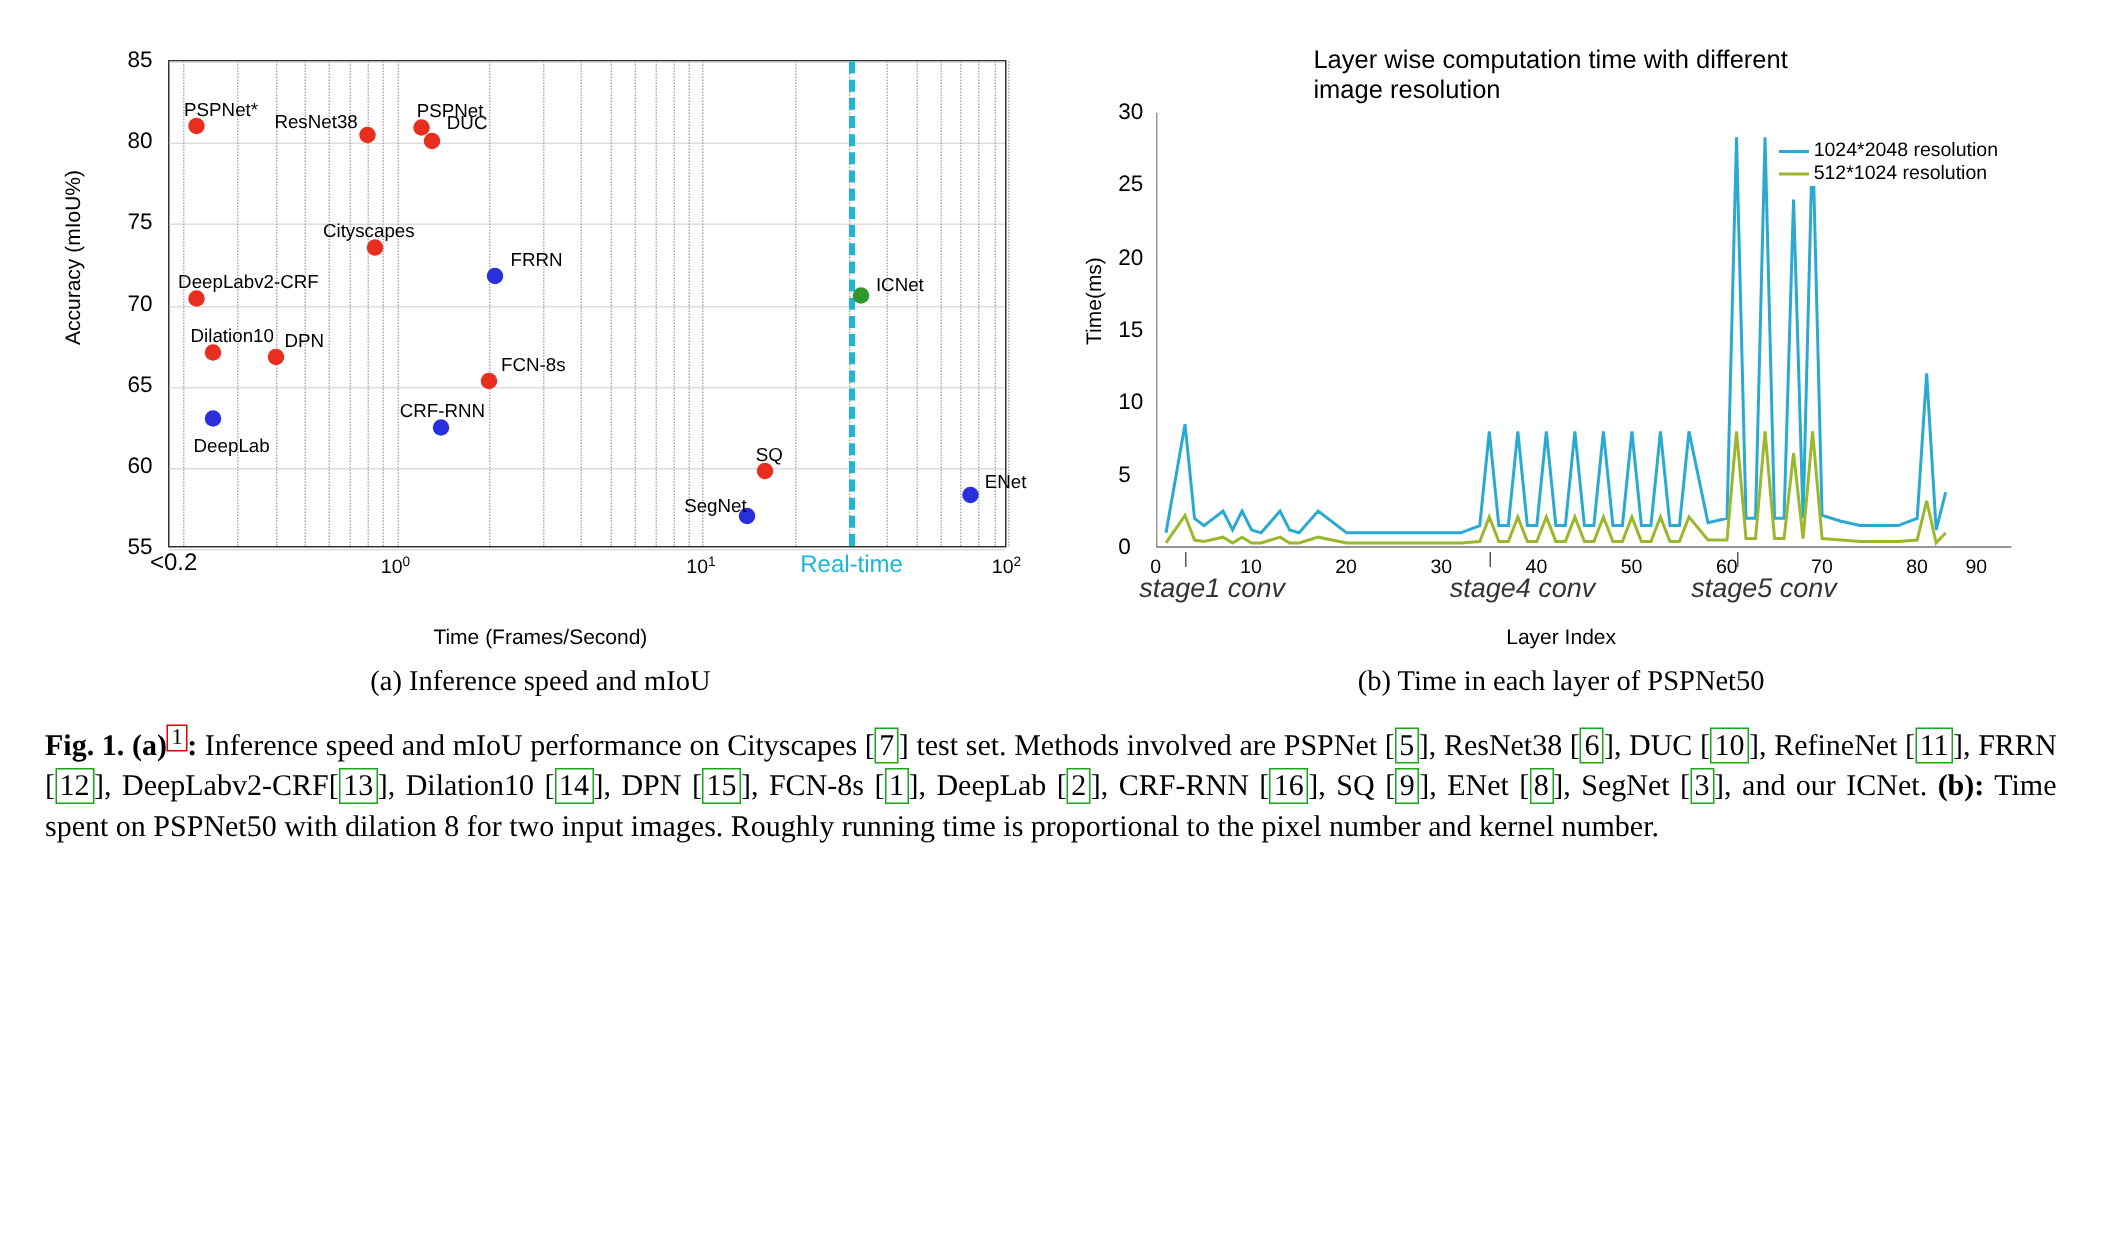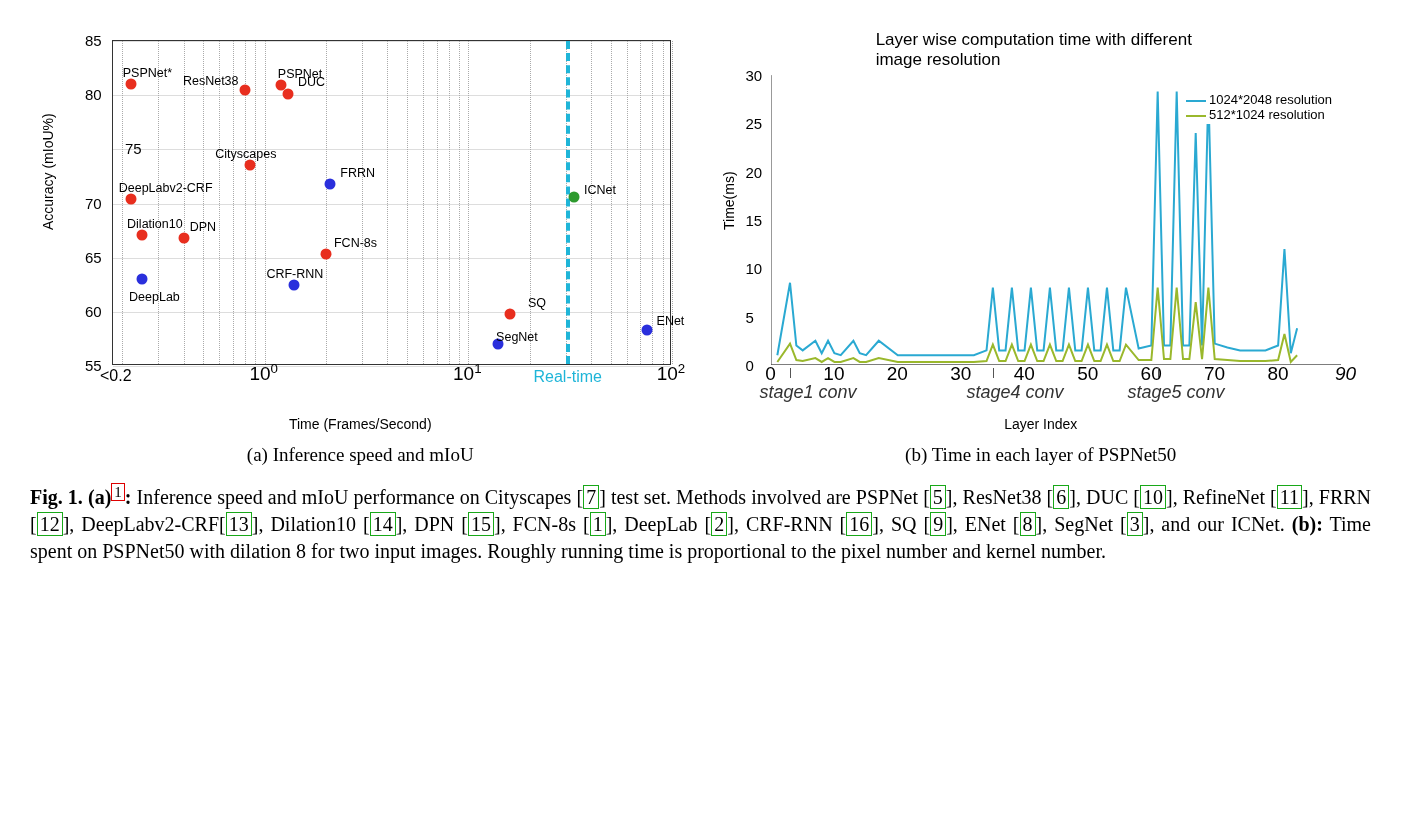--- a/index.html
+++ b/index.html
@@ -13,21 +13,21 @@
 .pt{position:absolute;width:11px;height:11px;border-radius:50%;transform:translate(-50%,-50%)}
 .red{background:#e82e1e}
 .blue{background:#2a2fdc}
 .green{background:#2e9a2e}
 .ptlabel{position:absolute;font-size:12.5px;white-space:nowrap;font-family:Arial,sans-serif}
 .realtime{position:absolute;top:0;bottom:0;border-left:4px dashed #1fb5d8}
 .rtlabel{position:absolute;color:#1fb5d8;font-size:16px;font-family:Arial,sans-serif}
 .ylabel{position:absolute;left:18px;top:50%;transform:rotate(-90deg) translate(0,-50%);transform-origin:left top;font-size:14px;font-family:Arial,sans-serif}
 .xlabel{position:absolute;bottom:8px;left:50%;transform:translateX(-50%);font-size:14px;font-family:Arial,sans-serif}
 .ytick{position:absolute;left:55px;font-size:15px;transform:translateY(-50%);font-family:Arial,sans-serif}
-.xtick{position:absolute;bottom:55px;font-size:19px;transform:translateX(-50%);font-family:Arial,sans-serif}
+.xtick{position:absolute;bottom:55px;font-size:13px;transform:translateX(-50%);font-family:Arial,sans-serif}
 .xtext{position:absolute;bottom:55px;font-size:16px;font-family:Arial,sans-serif}
 .subcap{font-size:19px;margin-top:4px}
 .chart-b .plot-area{position:absolute;left:60px;top:55px;right:30px;bottom:75px}
 .chart-b .title{position:absolute;top:10px;left:50%;transform:translateX(-50%);font-size:17px;font-family:Arial,sans-serif}
 .legend{position:absolute;right:35px;top:70px;font-size:13px;font-family:Arial,sans-serif;background:#fff;padding:2px 4px}
 .legend div{white-space:nowrap}
 .legend .sw{display:inline-block;width:20px;height:2px;vertical-align:middle;margin-right:3px}
 .sw-c{background:#2aa9d2}
 .sw-y{background:#9ab82c}
 svg .cyan{fill:none;stroke:#2aa9d2;stroke-width:2}
@@ -102,35 +102,35 @@
           <div class="ptlabel" style="left: 14.0561px; top: 175.917px;">Dilation10</div>
           <div class="pt red" style="left: 70.6279px; top: 197.167px;"></div>
           <div class="ptlabel" style="left: 76.6279px; top: 179.167px;">DPN</div>
           <div class="pt red" style="left: 212.982px; top: 213.417px;"></div>
           <div class="ptlabel" style="left: 220.982px; top: 195.417px;">FCN-8s</div>
           <div class="pt blue" style="left: 29.0561px; top: 238.333px;"></div>
           <div class="ptlabel" style="left: 16.0561px; top: 249.333px;">DeepLab</div>
           <div class="pt blue" style="left: 181.434px; top: 243.75px;"></div>
           <div class="ptlabel" style="left: 153.434px; top: 225.75px;">CRF-RNN</div>
           <div class="pt red" style="left: 396.909px; top: 273px;"></div>
-          <div class="ptlabel" style="left: 390.909px; top: 255px; margin-left: 24px;">SQ</div>
+          <div class="ptlabel" style="left: 390.909px; top: 255px;">SQ</div>
           <div class="pt blue" style="left: 385.098px; top: 303.333px;"></div>
-          <div class="ptlabel" style="left: 343.098px; top: 289.333px; margin-left: 40px;">SegNet</div>
+          <div class="ptlabel" style="left: 343.098px; top: 289.333px;">SegNet</div>
           <div class="pt blue" style="left: 533.555px; top: 289.25px;"></div>
           <div class="ptlabel" style="left: 543.555px; top: 273.25px;">ENet</div>
           <div class="pt green" style="left: 460.939px; top: 156px;"></div>
           <div class="ptlabel" style="left: 470.939px; top: 142px;">ICNet</div>
         </div>
       <div class="ylabel">Accuracy (mIoU%)</div>
       <div class="xlabel">Time (Frames/Second)</div>
     <div class="ytick" style="top: 345px;">55</div>
         <div class="ytick" style="top: 290.833px;">60</div>
         <div class="ytick" style="top: 236.667px;">65</div>
         <div class="ytick" style="top: 182.5px;">70</div>
-        <div class="ytick" style="top: 128.333px; margin-left: 40px;">75</div>
+        <div class="ytick" style="top: 128.333px;">75</div>
         <div class="ytick" style="top: 74.1667px;">80</div>
         <div class="ytick" style="top: 20px;">85</div>
         <div class="xtick" style="left: 233.674px;">10<sup>0</sup></div>
         <div class="xtick" style="left: 437.337px;">10<sup>1</sup></div>
         <div class="xtick" style="left: 641px;">10<sup>2</sup></div>
         <div class="xtext" style="left: 70px;">&lt;0.2</div>
       </div>
     <div class="subcap">(a) Inference speed and mIoU</div>
   </div>
 
@@ -166,21 +166,21 @@
         <div class="ytick" style="left: 35px; top: 55px;">30</div>
         <div class="xtick" style="left: 60px;">0</div>
         <div class="xtick" style="left: 123.444px;">10</div>
         <div class="xtick" style="left: 186.889px;">20</div>
         <div class="xtick" style="left: 250.333px;">30</div>
         <div class="xtick" style="left: 313.778px;">40</div>
         <div class="xtick" style="left: 377.222px;">50</div>
         <div class="xtick" style="left: 440.667px;">60</div>
         <div class="xtick" style="left: 504.111px;">70</div>
         <div class="xtick" style="left: 567.556px;">80</div>
-        <div class="xtick" style="left: 635px; font-style: italic;">90</div>
+        <div class="xtick" style="left: 607px;">90</div>
         <div class="stagelbl" style="left: 49.0333px; bottom: 37px;">stage1 conv</div>
         <div class="stagearrow" style="left: 79.0333px; bottom: 62px;"></div>
         <div class="stagelbl" style="left: 256px; bottom: 37px;">stage4 conv</div>
         <div class="stagearrow" style="left: 282.056px; bottom: 62px;"></div>
         <div class="stagelbl" style="left: 417.011px; bottom: 37px;">stage5 conv</div>
         <div class="stagearrow" style="left: 447.011px; bottom: 62px;"></div>
       </div>
     <div class="subcap">(b) Time in each layer of PSPNet50</div>
   </div>
 </div>

